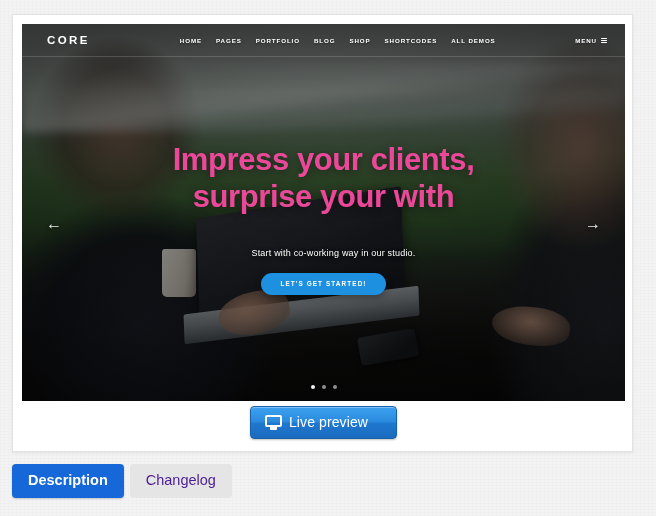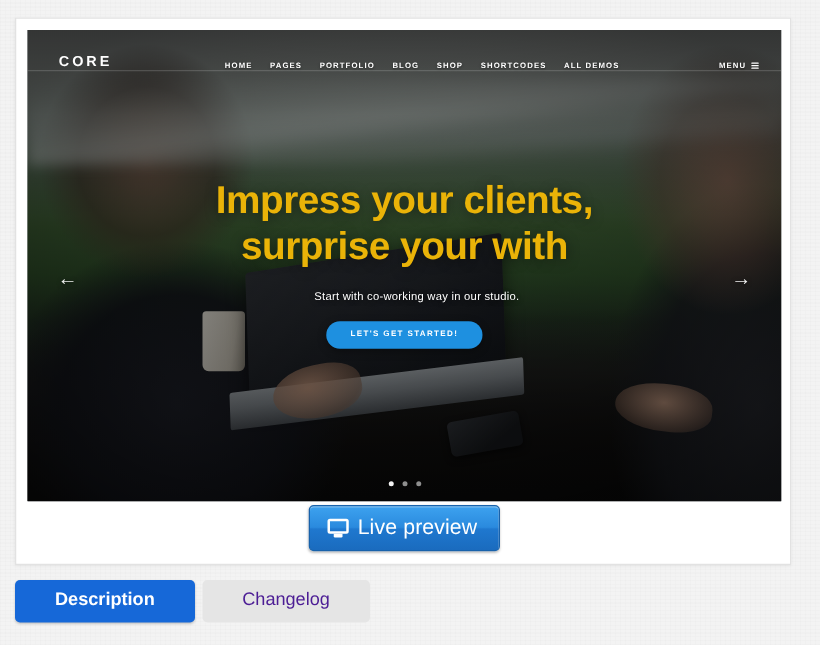--- a/index.html
+++ b/index.html
@@ -157,21 +157,21 @@
     transform: rotate(6deg);
   }
 
   
   .hero-nav {
     position: absolute;
     left: 0; top: 0;
     width: 100%;
     height: 33px;
     display: flex;
-    align-items: flex-end;
+    align-items: center;
     border-bottom: 1px solid rgba(255,255,255,0.16);
     z-index: 6;
   }
   .hero-logo {
     margin-left: 25px;
     color: #ffffff;
     font-size: 11.5px;
     font-weight: bold;
     letter-spacing: 2.4px;
   }
@@ -216,29 +216,29 @@
 
   
   .hero-content {
     position: absolute;
     left: 0; right: 0;
     top: 118px;
     text-align: center;
     z-index: 5;
   }
   .hero-title {
-    color: #eab308;
+    color: #ec4899;
     font-size: 31px;
     line-height: 1.19;
     font-weight: bold;
     letter-spacing: -0.4px;
     text-shadow: 0 2px 10px rgba(0,0,0,0.45);
   }
   .hero-sub {
-    margin-top: 16px;
+    margin-top: 32px;
     color: #ffffff;
     font-size: 9px;
     letter-spacing: 0.2px;
     text-shadow: 0 1px 4px rgba(0,0,0,0.6);
     padding-left: 20px;
   }
   .hero-cta {
     display: inline-block;
     margin-top: 15px;
     padding: 7px 19px 8px;
@@ -291,26 +291,26 @@
     width: 603px;
     height: 43px;
     display: flex;
     align-items: center;
     justify-content: center;
   }
   .live-preview-btn {
     display: inline-flex;
     align-items: center;
     gap: 7px;
-    padding: 7px 17px 8px 14px;
+    padding: 7px 28px 8px 14px;
     border-radius: 4px;
     background: linear-gradient(180deg, #3da2ef 0%, #2a8ade 48%, #1f78cf 52%, #1a6bbe 100%);
     border: 1px solid #1862ab;
     color: #ffffff;
-    font-size: 17px;
+    font-size: 14px;
     letter-spacing: 0.1px;
     box-shadow: inset 0 1px 0 rgba(255,255,255,0.35), 0 1px 2px rgba(0,0,0,0.25);
     cursor: pointer;
   }
   .monitor-icon {
     display: inline-block;
     width: 17px; height: 15px;
     position: relative;
   }
   .monitor-icon .frame {
@@ -330,21 +330,21 @@
 
   
   .tabs {
     position: absolute;
     left: 12px;
     top: 464px;
     display: flex;
     gap: 6px;
   }
   .tab {
-    padding: 9px 32px 10px;
+    padding: 9px 16px 10px;
     border-radius: 4px;
     font-size: 14.5px;
     cursor: pointer;
     line-height: 1;
   }
   .tab.active {
     background: #1668d8;
     color: #ffffff;
     font-weight: bold;
     box-shadow: 0 1px 2px rgba(0,0,0,0.2);

